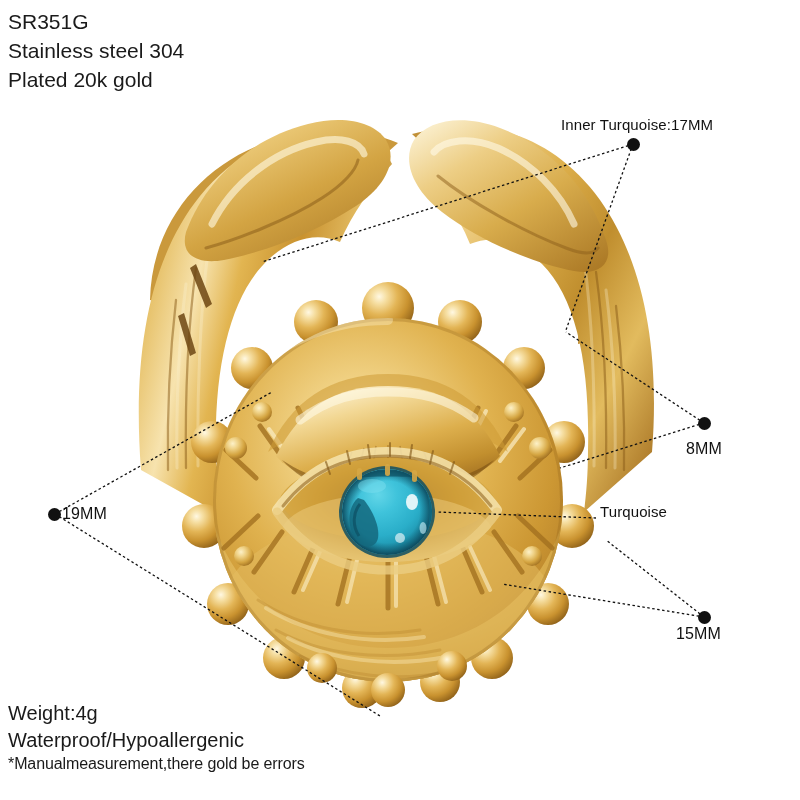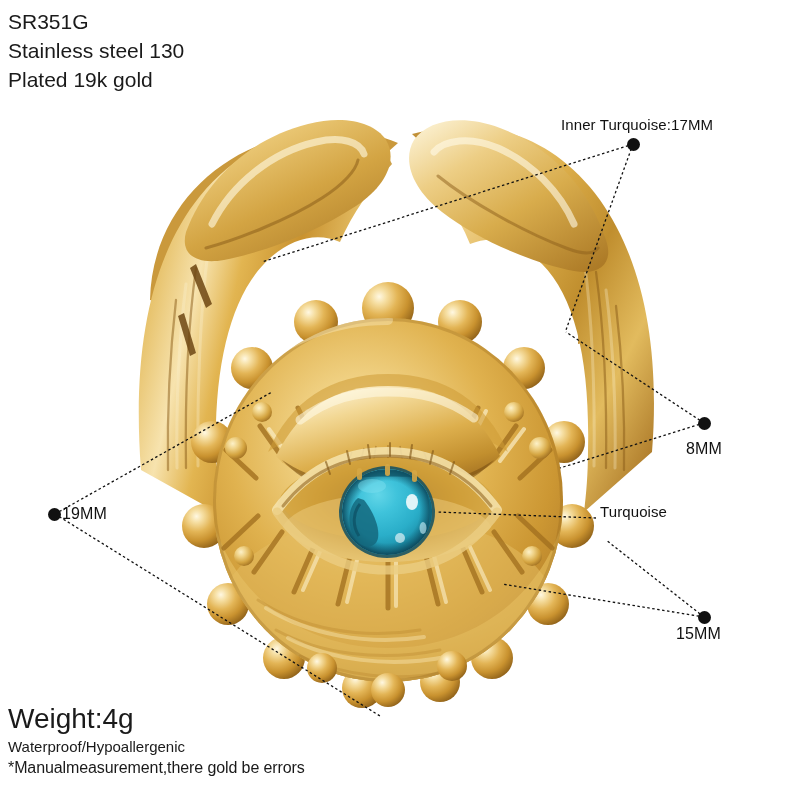--- a/index.html
+++ b/index.html
@@ -18,22 +18,22 @@
     color:#1a1a1a;
     line-height:1.38;
   }
   .spec-top div{font-size:21px;white-space:nowrap;}
 
   .spec-bottom{
     position:absolute;left:8px;top:700px;
     color:#1a1a1a;
     line-height:1.33;
   }
-  .spec-bottom .b1{font-size:28px;white-space:nowrap;}
-  .spec-bottom .b2{font-size:15px;white-space:nowrap;}
+  .spec-bottom .b1{font-size:20px;white-space:nowrap;}
+  .spec-bottom .b2{font-size:20px;white-space:nowrap;}
   .spec-bottom .b3{font-size:16px;white-space:nowrap;letter-spacing:-0.1px;}
 
   
   .callout{
     position:absolute;
     font-size:15px;
     color:#111;
     white-space:nowrap;
     letter-spacing:0.1px;
   }
@@ -398,22 +398,22 @@
       <path d="M704 617 L606 540"></path>
       <path d="M704 617 L502 584"></path>
 
       <path d="M55 514 L272 392"></path>
       <path d="M55 514 L380 716"></path>
     </g>
   </svg>
 
   <div class="spec-top">
     <div>SR351G</div>
-    <div>Stainless steel 130</div>
-    <div>Plated 19k gold</div>
+    <div>Stainless steel 304</div>
+    <div>Plated 20k gold</div>
   </div>
 
   <div class="spec-bottom">
     <div class="b1">Weight:4g</div>
     <div class="b2">Waterproof/Hypoallergenic</div>
     <div class="b3">*Manualmeasurement,there gold be errors</div>
   </div>
 
   <div class="callout" style="left:561px;top:116px;">Inner Turquoise:17MM</div>
   <div class="dot" style="left:627px;top:138px;"></div>

